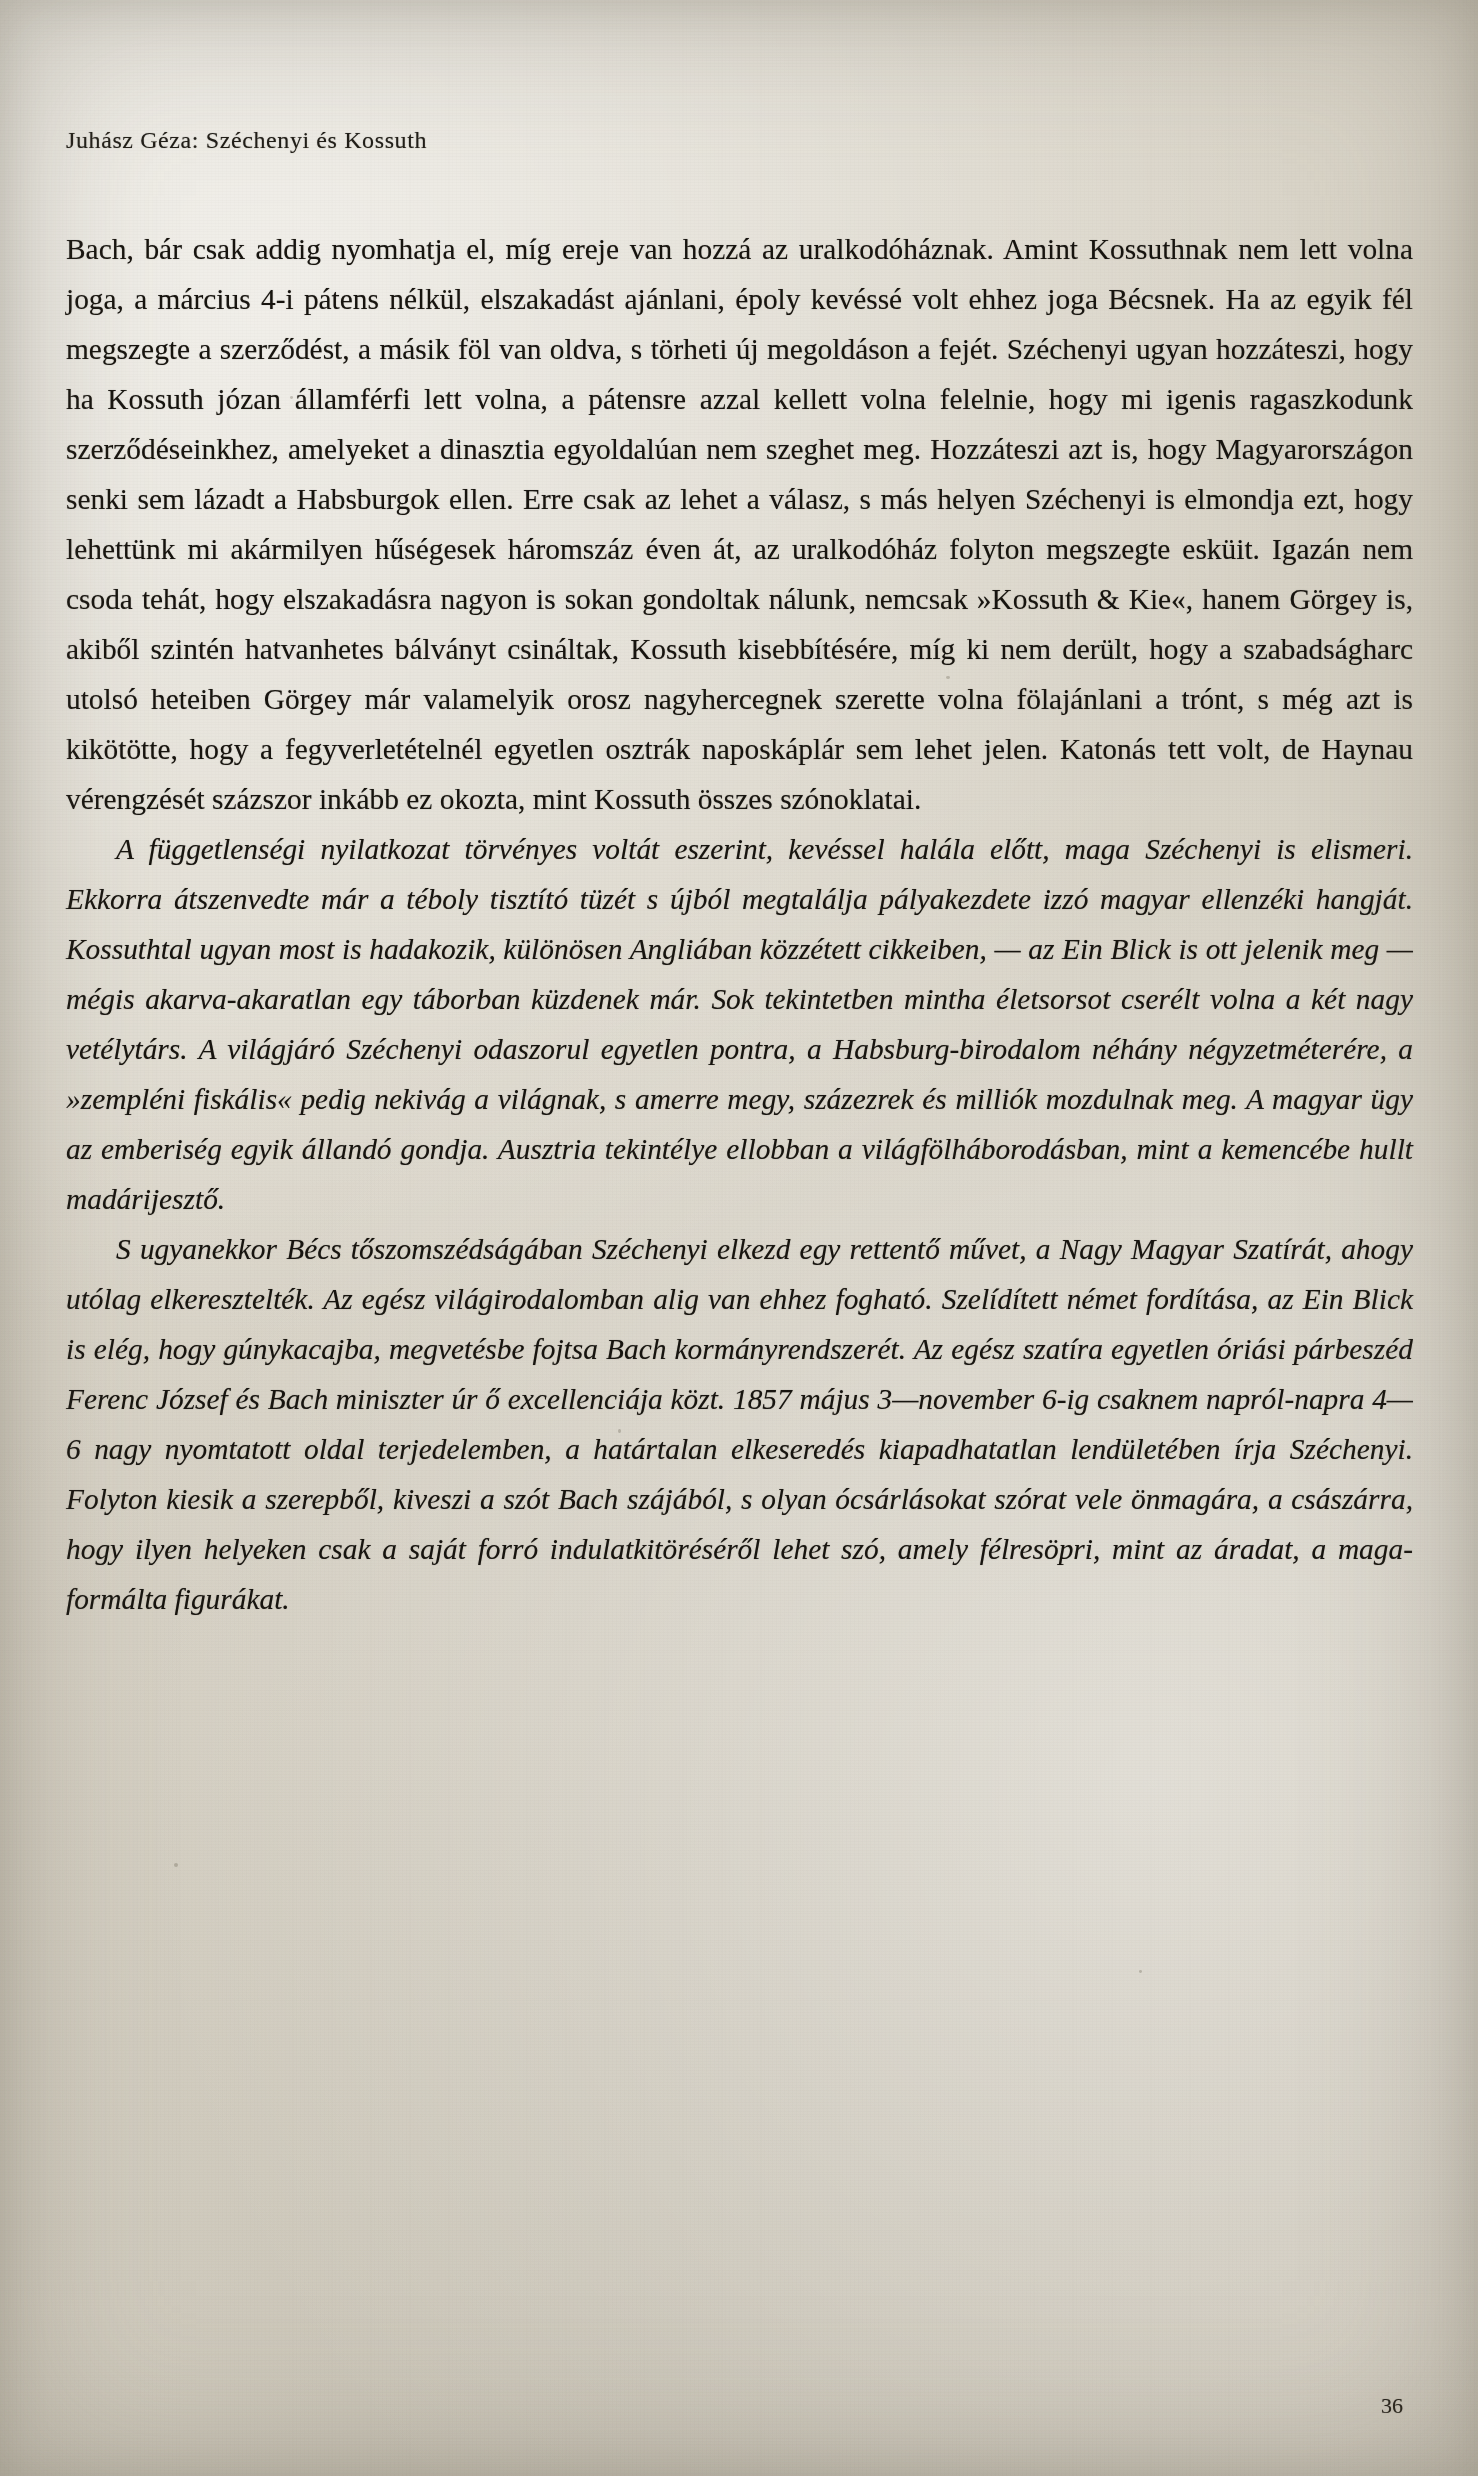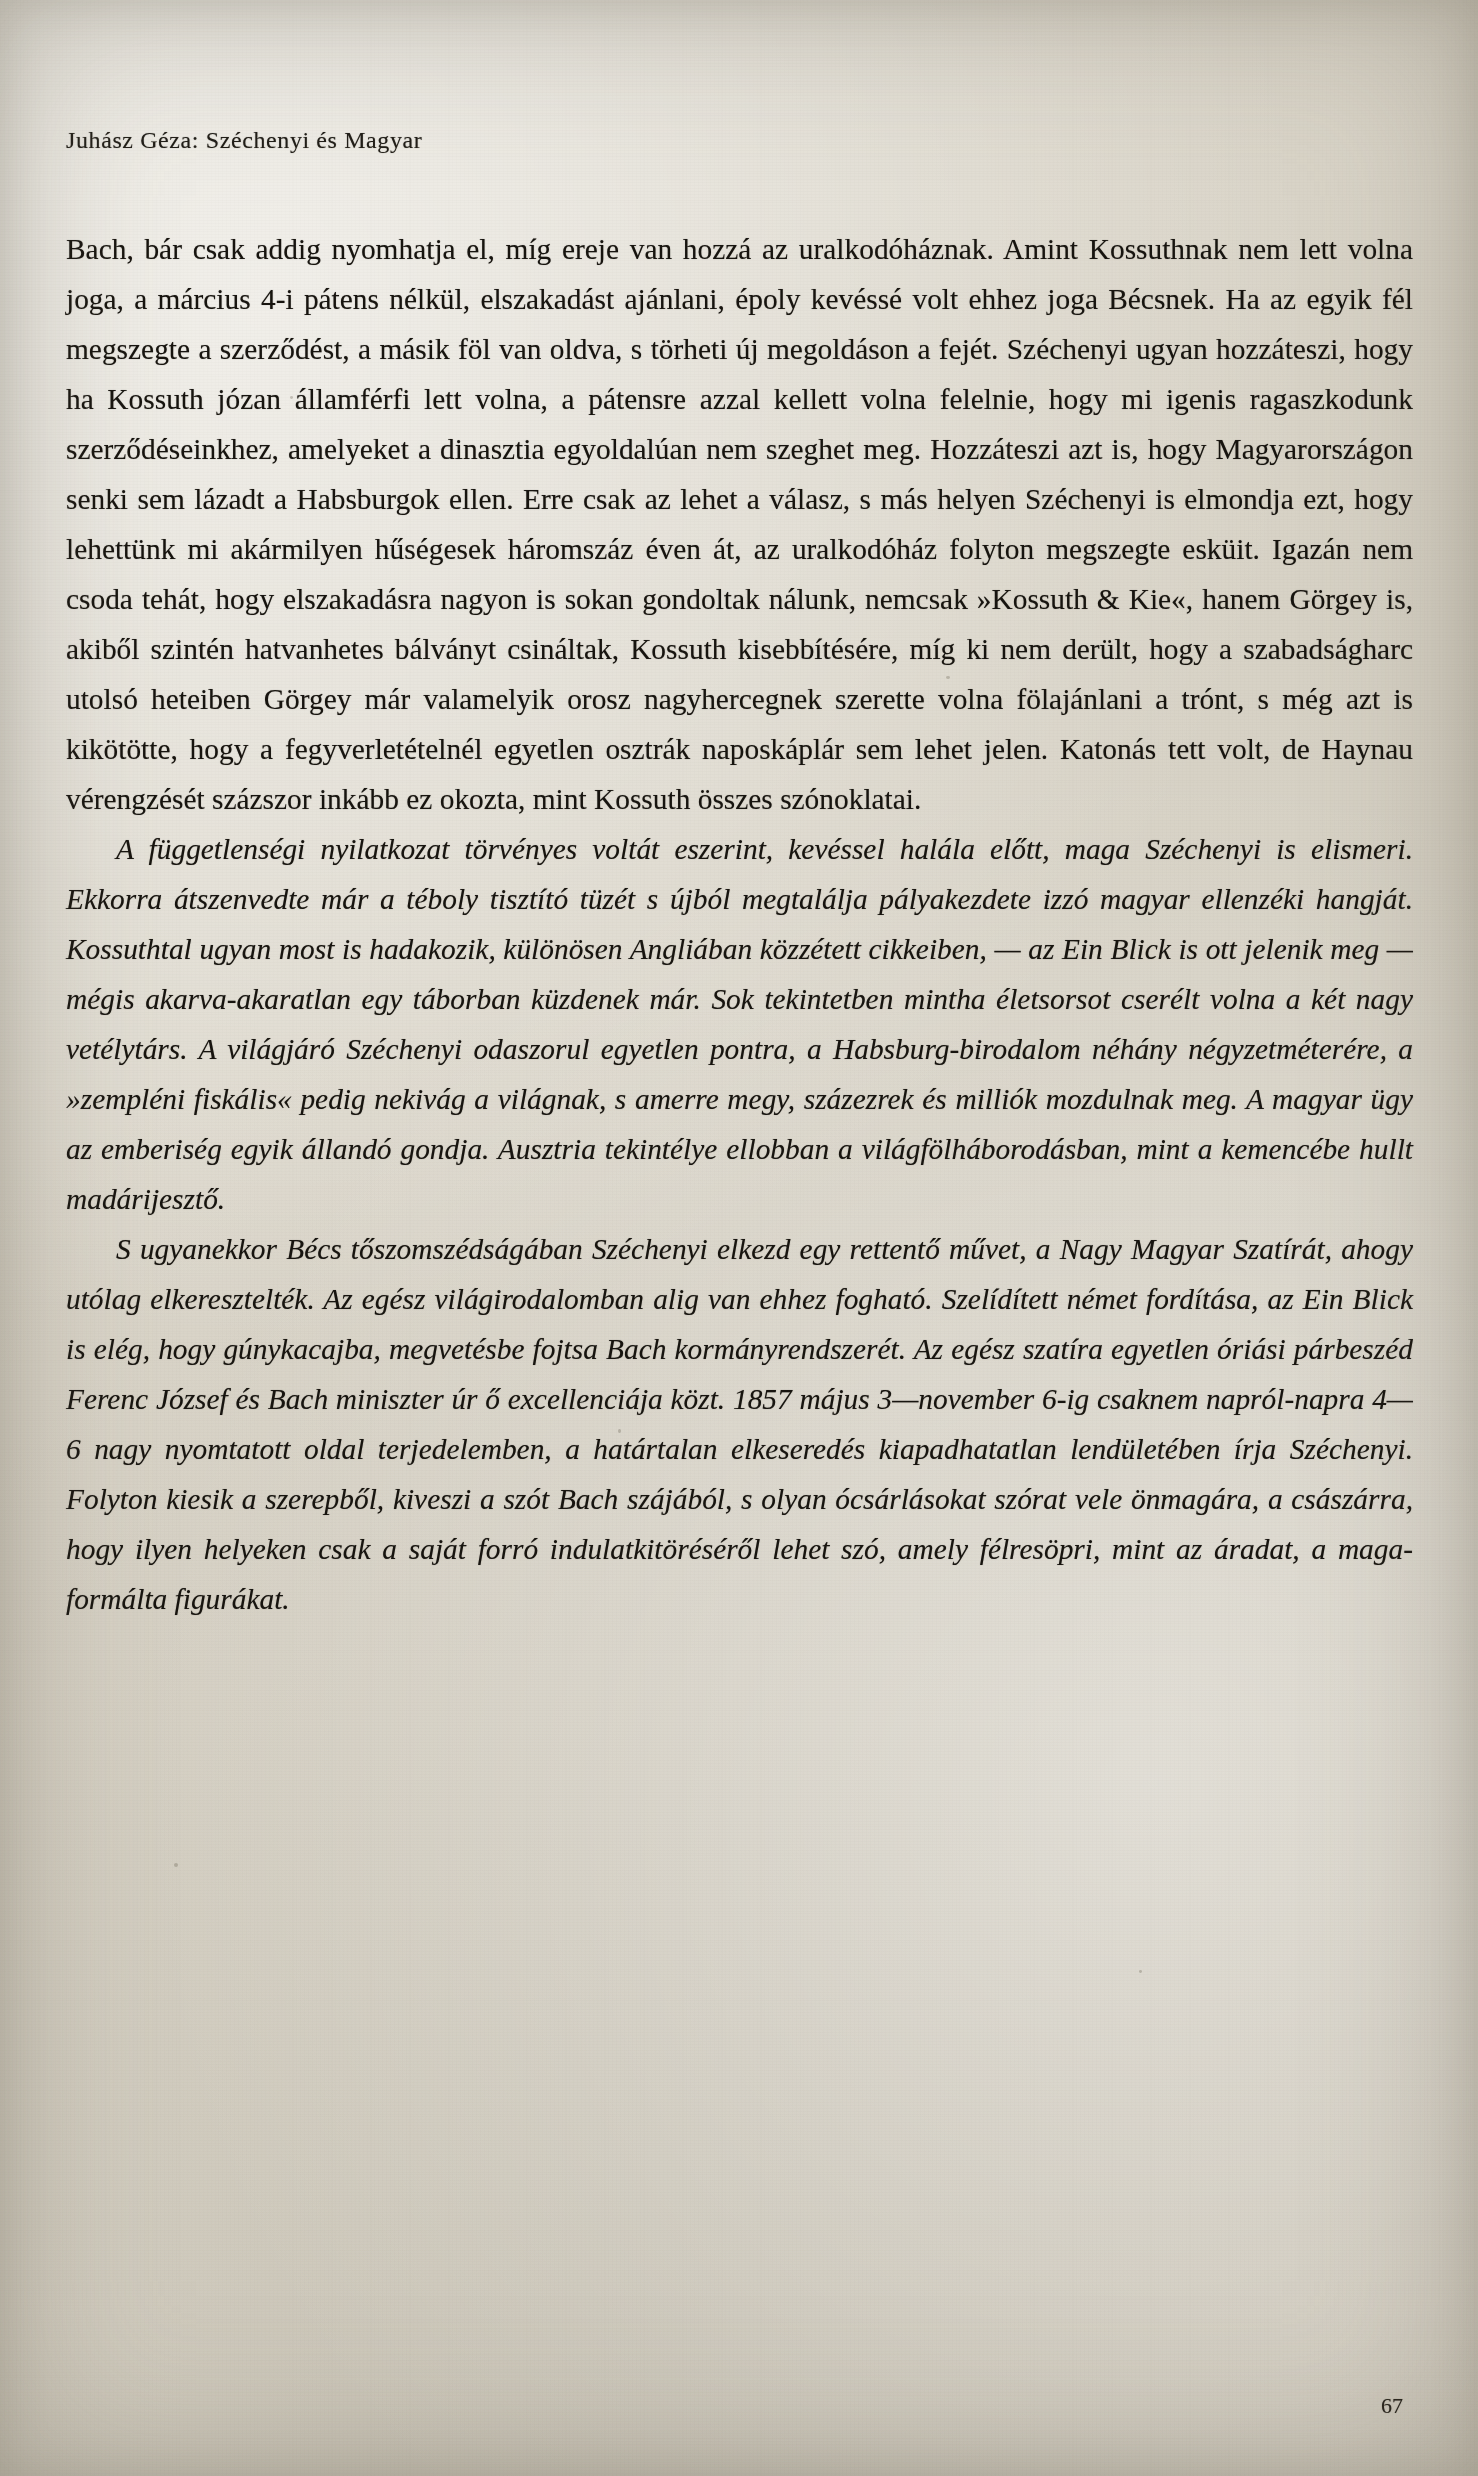--- a/index.html
+++ b/index.html
@@ -92,25 +92,25 @@
 <div class="page">
 
   <div class="grain"></div>
 
   <div class="speck" style="left:290px; top:396px; width:2.9px; height:2.9px;"></div>
   <div class="speck" style="left:946px; top:676px; width:3.9px; height:2.9px;"></div>
   <div class="speck" style="left:618px; top:1429px; width:2.9px; height:3.9px;"></div>
   <div class="speck" style="left:1139px; top:1970px; width:2.9px; height:2.9px;"></div>
   <div class="speck" style="left:174px; top:1863px; width:3.9px; height:3.9px;"></div>
 
-  <div class="running-head">Juhász Géza: Széchenyi és Magyar</div>
+  <div class="running-head">Juhász Géza: Széchenyi és Kossuth</div>
 
   <div class="textblock">
     <p>Bach, bár csak addig nyomhatja el, míg ereje van hozzá az uralkodóháznak. Amint Kossuthnak nem lett volna joga, a március 4-i pátens nélkül, elszakadást ajánlani, époly kevéssé volt ehhez joga Bécsnek. Ha az egyik fél megszegte a szerződést, a másik föl van oldva, s törheti új megoldáson a fejét. Széchenyi ugyan hozzáteszi, hogy ha Kossuth józan államférfi lett volna, a pátensre azzal kellett volna felelnie, hogy mi igenis ragaszkodunk szerződéseinkhez, amelyeket a dinasztia egyoldalúan nem szeghet meg. Hozzáteszi azt is, hogy Magyarországon senki sem lázadt a Habsburgok ellen. Erre csak az lehet a válasz, s más helyen Széchenyi is elmondja ezt, hogy lehettünk mi akármilyen hűségesek háromszáz éven át, az uralkodóház folyton megszegte esküit. Igazán nem csoda tehát, hogy elszakadásra nagyon is sokan gondoltak nálunk, nemcsak »Kossuth &amp; Kie«, hanem Görgey is, akiből szintén hatvanhetes bálványt csináltak, Kossuth kisebbítésére, míg ki nem derült, hogy a szabadságharc utolsó heteiben Görgey már valamelyik orosz nagyhercegnek szerette volna fölajánlani a trónt, s még azt is kikötötte, hogy a fegyverletételnél egyetlen osztrák naposkáplár sem lehet jelen. Katonás tett volt, de Haynau vérengzését százszor inkább ez okozta, mint Kossuth összes szónoklatai.</p>
     <p class="indent">A függetlenségi nyilatkozat törvényes voltát eszerint, kevéssel halála előtt, maga Széchenyi is elismeri. Ekkorra átszenvedte már a téboly tisztító tüzét s újból megtalálja pályakezdete izzó magyar ellenzéki hangját. Kossuthtal ugyan most is hadakozik, különösen Angliában közzétett cikkeiben, — az Ein Blick is ott jelenik meg — mégis akarva-akaratlan egy táborban küzdenek már. Sok tekintetben mintha életsorsot cserélt volna a két nagy vetélytárs. A világjáró Széchenyi odaszorul egyetlen pontra, a Habsburg-birodalom néhány négyzetméterére, a »zempléni fiskális« pedig nekivág a világnak, s amerre megy, százezrek és milliók mozdulnak meg. A magyar ügy az emberiség egyik állandó gondja. Ausztria tekintélye ellobban a világfölháborodásban, mint a kemencébe hullt madárijesztő.</p>
     <p class="indent">S ugyanekkor Bécs tőszomszédságában Széchenyi elkezd egy rettentő művet, a Nagy Magyar Szatírát, ahogy utólag elkeresztelték. Az egész világirodalomban alig van ehhez fogható. Szelídített német fordítása, az Ein Blick is elég, hogy gúnykacajba, megvetésbe fojtsa Bach kormányrendszerét. Az egész szatíra egyetlen óriási párbeszéd Ferenc József és Bach miniszter úr ő excellenciája közt. 1857 május 3—november 6-ig csaknem napról-napra 4—6 nagy nyomtatott oldal terjedelemben, a határtalan elkeseredés kiapadhatatlan lendületében írja Széchenyi. Folyton kiesik a szerepből, kiveszi a szót Bach szájából, s olyan ócsárlásokat szórat vele önmagára, a császárra, hogy ilyen helyeken csak a saját forró indulatkitöréséről lehet szó, amely félresöpri, mint az áradat, a maga-formálta figurákat.</p>
   </div>
 
-  <div class="folio">67</div>
+  <div class="folio">36</div>
 
   <div class="vignette"></div>
 </div>
 
 
 </body></html>

